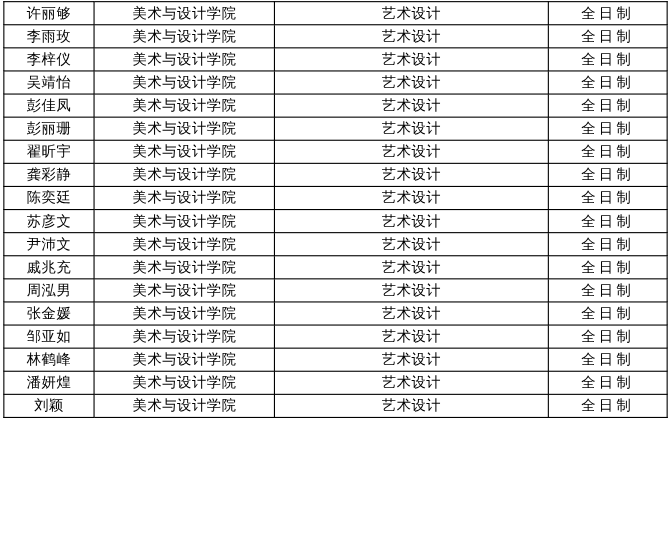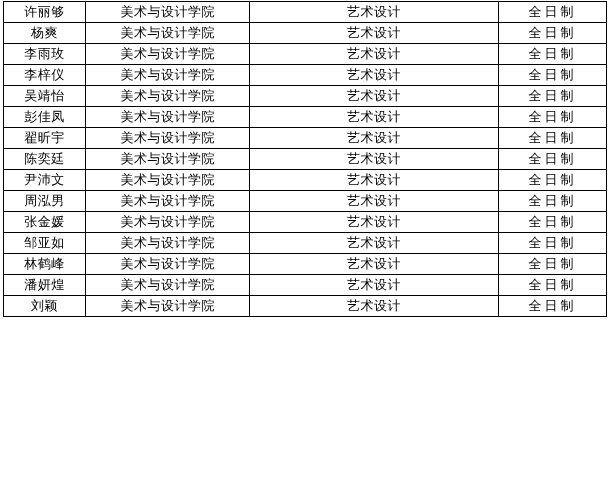--- a/index.html
+++ b/index.html
@@ -62,26 +62,20 @@
       <col class="c-mode">
     </colgroup>
     <tbody>
         <tr>
           <td class="name">许丽够</td>
           <td class="college">美术与设计学院</td>
           <td class="major">艺术设计</td>
           <td class="mode">全日制</td>
         </tr>
         <tr>
-          <td class="name">杨爽</td>
-          <td class="college">美术与设计学院</td>
-          <td class="major">艺术设计</td>
-          <td class="mode">全日制</td>
-        </tr>
-        <tr>
           <td class="name">李雨玫</td>
           <td class="college">美术与设计学院</td>
           <td class="major">艺术设计</td>
           <td class="mode">全日制</td>
         </tr>
         <tr>
           <td class="name">李梓仪</td>
           <td class="college">美术与设计学院</td>
           <td class="major">艺术设计</td>
           <td class="mode">全日制</td>
@@ -92,33 +86,57 @@
           <td class="major">艺术设计</td>
           <td class="mode">全日制</td>
         </tr>
         <tr>
           <td class="name">彭佳凤</td>
           <td class="college">美术与设计学院</td>
           <td class="major">艺术设计</td>
           <td class="mode">全日制</td>
         </tr>
         <tr>
+          <td class="name">彭丽珊</td>
+          <td class="college">美术与设计学院</td>
+          <td class="major">艺术设计</td>
+          <td class="mode">全日制</td>
+        </tr>
+        <tr>
           <td class="name">翟昕宇</td>
+          <td class="college">美术与设计学院</td>
+          <td class="major">艺术设计</td>
+          <td class="mode">全日制</td>
+        </tr>
+        <tr>
+          <td class="name">龚彩静</td>
           <td class="college">美术与设计学院</td>
           <td class="major">艺术设计</td>
           <td class="mode">全日制</td>
         </tr>
         <tr>
           <td class="name">陈奕廷</td>
           <td class="college">美术与设计学院</td>
           <td class="major">艺术设计</td>
           <td class="mode">全日制</td>
         </tr>
         <tr>
+          <td class="name">苏彦文</td>
+          <td class="college">美术与设计学院</td>
+          <td class="major">艺术设计</td>
+          <td class="mode">全日制</td>
+        </tr>
+        <tr>
           <td class="name">尹沛文</td>
+          <td class="college">美术与设计学院</td>
+          <td class="major">艺术设计</td>
+          <td class="mode">全日制</td>
+        </tr>
+        <tr>
+          <td class="name">戚兆充</td>
           <td class="college">美术与设计学院</td>
           <td class="major">艺术设计</td>
           <td class="mode">全日制</td>
         </tr>
         <tr>
           <td class="name">周泓男</td>
           <td class="college">美术与设计学院</td>
           <td class="major">艺术设计</td>
           <td class="mode">全日制</td>
         </tr>

